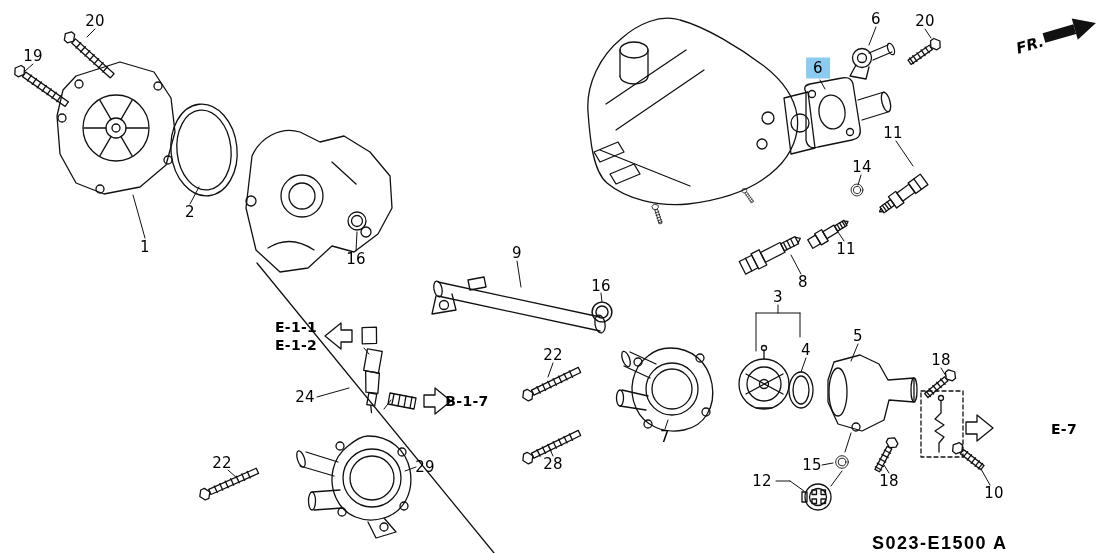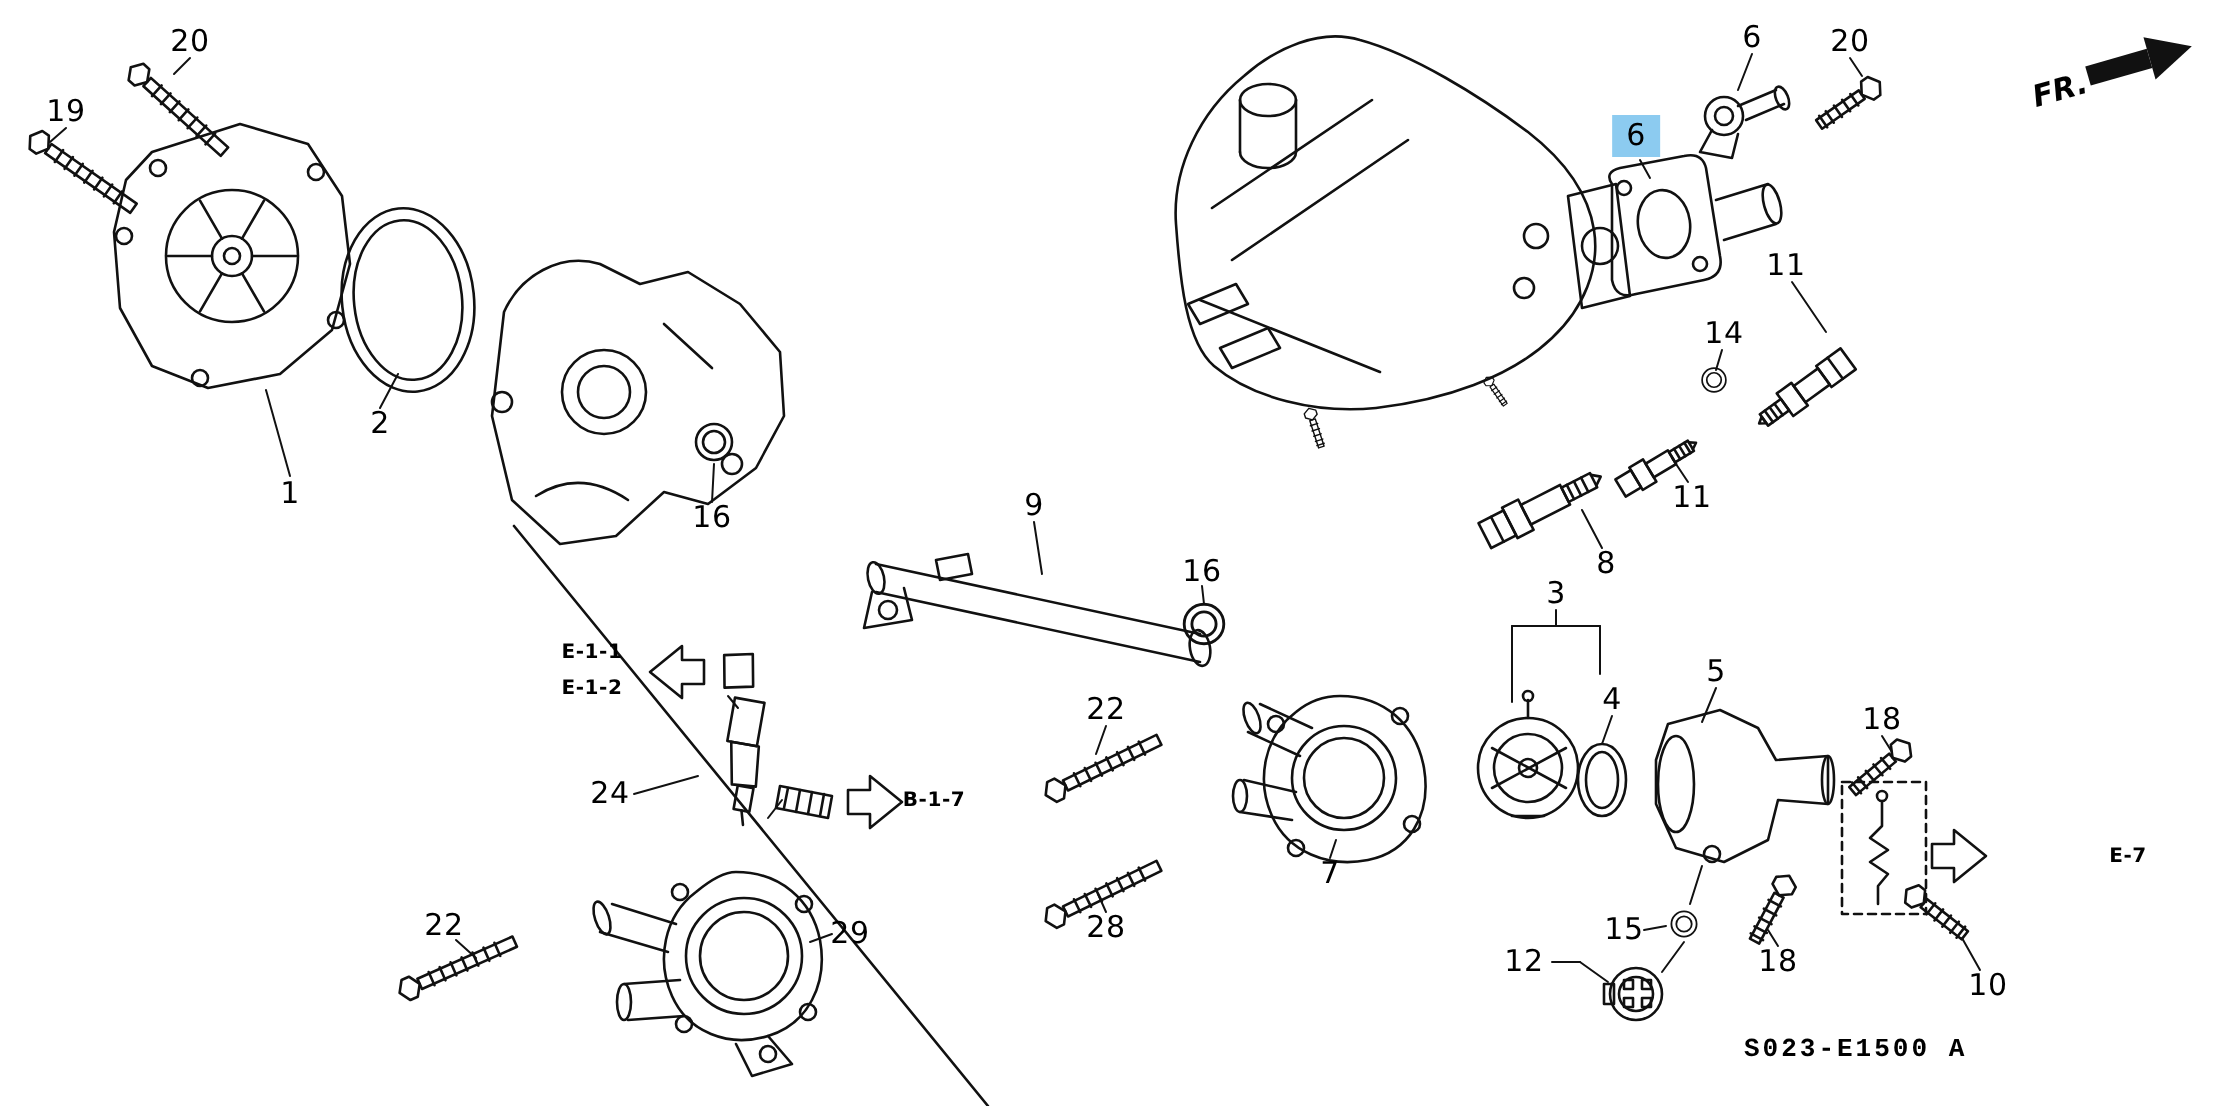--- a/index.html
+++ b/index.html
@@ -9,30 +9,30 @@
     font-family:"DejaVu Sans","Liberation Sans",sans-serif;
     position:relative; overflow:hidden;
   }
   #diagram-canvas { position:absolute; inset:0;padding-left:20px; }
   svg.artwork { position:absolute; left:0; top:0; }
   .plabel {
     position:absolute; transform:translate(-50%,-50%);
     font-size:15px; line-height:1; color:#000; white-space:nowrap;
     letter-spacing:.3px;
   }
-  .plabel.ref { font-weight:bold; font-size:10px; }
+  .plabel.ref { font-weight:bold; font-size:14px; }
   .plabel.highlight { background:#8ccbf0; padding:3px 7px; }
   .fr-label {
     position:absolute; transform:translate(-50%,-50%) rotate(-16deg);
     font-weight:bold; font-style:italic; font-size:15px; color:#000;
   }
   .code-label {
     position:absolute;
-    font-family:Liberation Mono, monospace;
-    font-size:13px; font-weight:bold; letter-spacing:1.5px; color:#000;
+    font-family:Liberation Sans, sans-serif;
+    font-size:18px; font-weight:bold; letter-spacing:1.5px; color:#000;margin-top:16px;
   }
 </style>
 </head>
 <body>
 
 <div id="diagram-canvas">
 
   <svg class="artwork" width="1108" height="553" viewBox="0 0 1108 553" stroke="#111" fill="none" stroke-width="1.3" stroke-linecap="round" stroke-linejoin="round">
 
     <defs>

